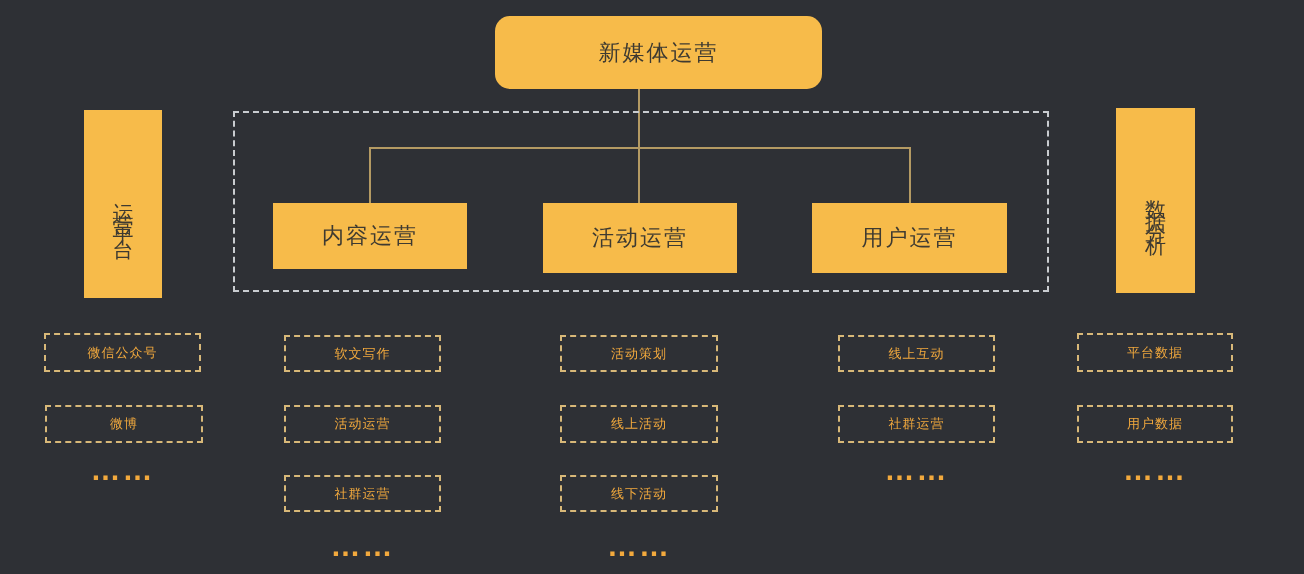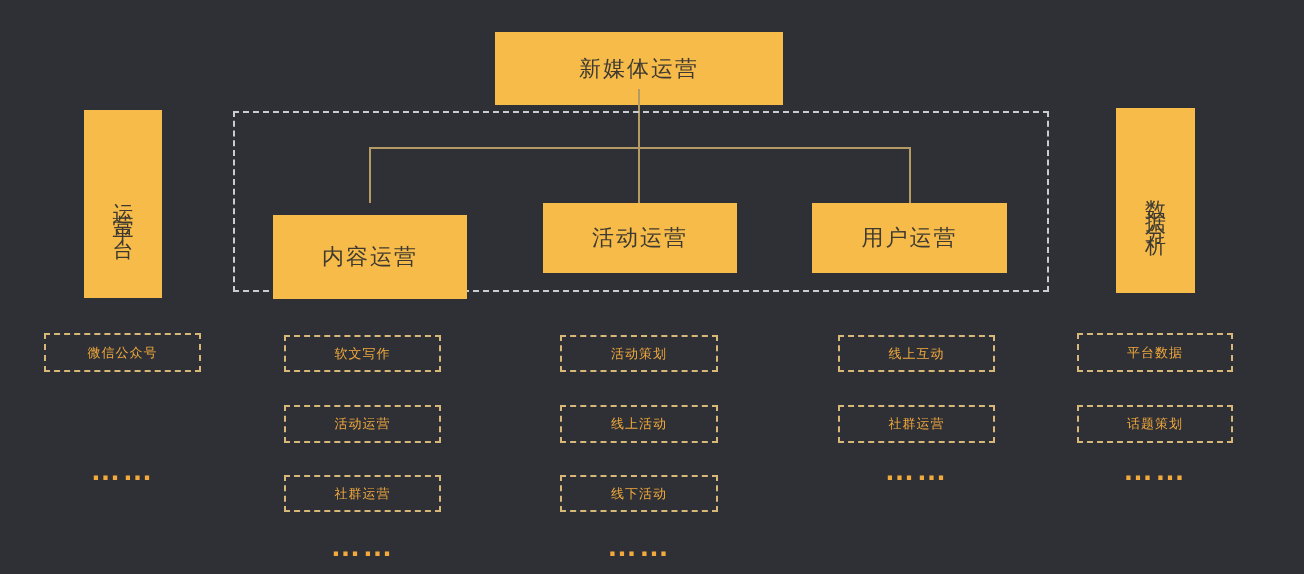--- a/index.html
+++ b/index.html
@@ -67,50 +67,51 @@
     border:2px dashed var(--outline-dash);
     box-sizing:border-box;
     background:transparent;
   }
 </style>
 </head>
 <body>
 
 <div class="stage">
 
-  <div class="box solid" style="left:495px;top:32px;width:288px;height:73px;">新媒体运营</div>
+  <div class="box solid" style="left:495px;top:16px;width:327px;height:73px;border-radius:15px;">新媒体运营</div>
 
   <div class="line" style="left:638px;top:89px;width:2px;height:114px;"></div>
   <div class="line" style="left:369px;top:147px;width:542px;height:2px;"></div>
   <div class="line" style="left:369px;top:147px;width:2px;height:56px;"></div>
   <div class="line" style="left:909px;top:147px;width:2px;height:56px;"></div>
 
   <div class="group-outline" style="left:233px;top:111px;width:816px;height:181px;"></div>
 
-  <div class="box solid" style="left:273px;top:215px;width:194px;height:84px;">内容运营</div>
+  <div class="box solid" style="left:273px;top:203px;width:194px;height:66px;">内容运营</div>
   <div class="box solid" style="left:812px;top:203px;width:195px;height:70px;">用户运营</div>
   <div class="box solid" style="left:543px;top:203px;width:194px;height:70px;">活动运营</div>
 
   <div class="box solid vpanel" style="left:84px;top:110px;width:78px;height:188px;">运营平台</div>
   <div class="box solid vpanel" style="left:1116px;top:108px;width:79px;height:185px;">数据分析</div>
 
   <div class="box leaf" style="left:44px;top:333px;width:157px;height:39px;">微信公众号</div>
+  <div class="box leaf" style="left:45px;top:405px;width:158px;height:38px;">微博</div>
   <div class="ellipsis" style="left:44px;top:460px;width:157px;">……</div>
 
   <div class="box leaf" style="left:284px;top:335px;width:157px;height:37px;">软文写作</div>
   <div class="box leaf" style="left:284px;top:405px;width:157px;height:38px;">活动运营</div>
   <div class="box leaf" style="left:284px;top:475px;width:157px;height:37px;">社群运营</div>
   <div class="ellipsis" style="left:284px;top:536px;width:157px;">……</div>
 
   <div class="box leaf" style="left:560px;top:335px;width:158px;height:37px;">活动策划</div>
   <div class="box leaf" style="left:560px;top:405px;width:158px;height:38px;">线上活动</div>
   <div class="box leaf" style="left:560px;top:475px;width:158px;height:37px;">线下活动</div>
   <div class="ellipsis" style="left:560px;top:536px;width:158px;">……</div>
 
   <div class="box leaf" style="left:838px;top:335px;width:157px;height:37px;">线上互动</div>
   <div class="box leaf" style="left:838px;top:405px;width:157px;height:38px;">社群运营</div>
   <div class="ellipsis" style="left:838px;top:460px;width:157px;">……</div>
 
   <div class="box leaf" style="left:1077px;top:333px;width:156px;height:39px;">平台数据</div>
-  <div class="box leaf" style="left:1077px;top:405px;width:156px;height:38px;">话题策划</div>
+  <div class="box leaf" style="left:1077px;top:405px;width:156px;height:38px;">用户数据</div>
   <div class="ellipsis" style="left:1077px;top:460px;width:156px;">……</div>
 
 </div>
 
 </body></html>

